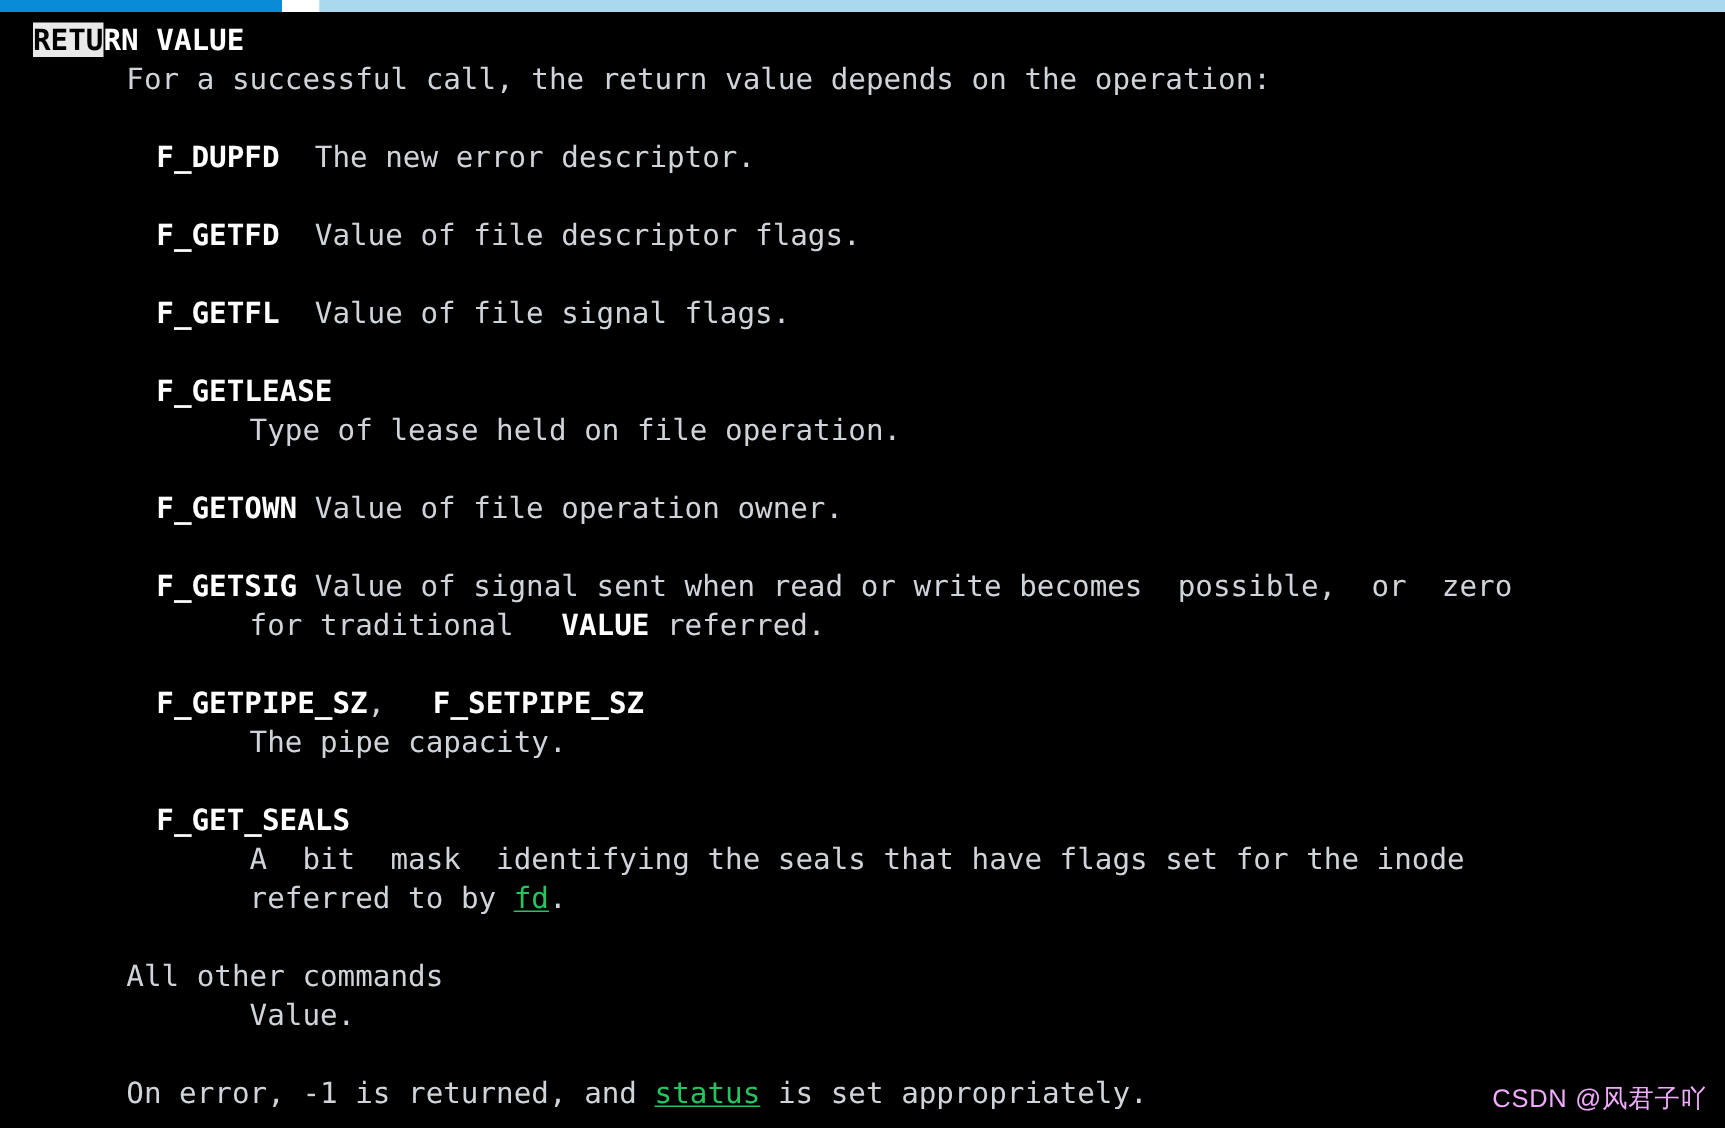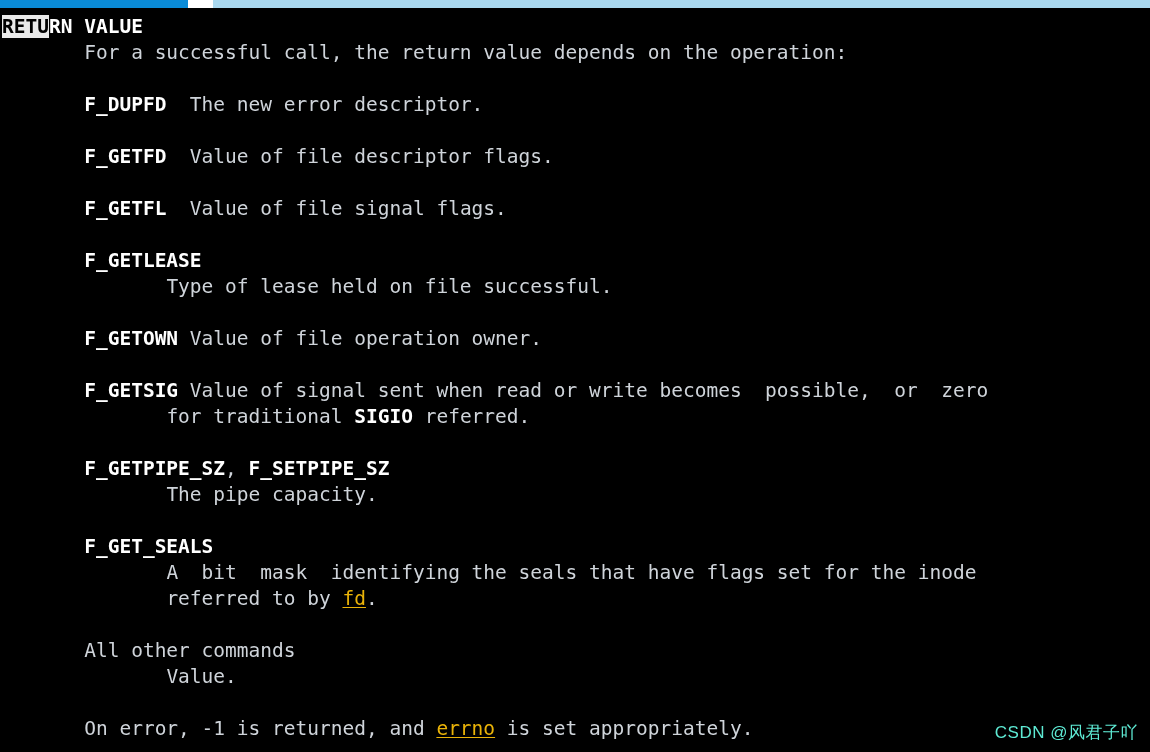--- a/index.html
+++ b/index.html
@@ -68,38 +68,39 @@
     line-height: 26px;
     color: #cfd4da;
     white-space: pre;
     letter-spacing: 0px;
     -webkit-font-smoothing: none;
   }
 
   pre#man-text b {
     color: #ffffff;
     font-weight: bold;
+    margin-left: 20px;
   }
   pre#man-text u {
-    color: #eab308;
+    color: #22c55e;
     text-decoration: underline;
     text-underline-offset: 2px;
   }
   pre#man-text .sel {
     background: #e9e9e9;
     color: #000000;
     font-weight: bold;
   }
 
   
   #watermark {
     position: absolute;
     right: 12px;
     bottom: 8px;
-    color: #5eead4;
+    color: #f0abfc;
     font-family: "Liberation Sans", sans-serif;
     font-size: 17px;
     letter-spacing: 0.5px;
     white-space: nowrap;
     pointer-events: none;
   }
 </style>
 </head>
 <body>
 
@@ -113,33 +114,33 @@
 <pre id="man-text"><b><span class="sel">RETU</span><span>RN VALUE</span></b>
        <span>For a successful call, the return value depends on the operation:</span>
 
        <b>F_DUPFD</b>  <span>The new error descriptor.</span>
 
        <b>F_GETFD</b>  <span>Value of file descriptor flags.</span>
 
        <b>F_GETFL</b>  <span>Value of file signal flags.</span>
 
        <b>F_GETLEASE</b>
-              <span>Type of lease held on file successful.</span>
+              <span>Type of lease held on file operation.</span>
 
        <b>F_GETOWN</b> <span>Value of file operation owner.</span>
 
        <b>F_GETSIG</b> <span>Value of signal sent when read or write becomes  possible,  or  zero</span>
-              <span>for traditional </span><b>SIGIO</b><span> referred.</span>
+              <span>for traditional </span><b>VALUE</b><span> referred.</span>
 
        <b>F_GETPIPE_SZ</b><span>, </span><b>F_SETPIPE_SZ</b>
               <span>The pipe capacity.</span>
 
        <b>F_GET_SEALS</b>
               <span>A  bit  mask  identifying the seals that have flags set for the inode</span>
               <span>referred to by </span><u>fd</u><span>.</span>
 
        <span>All other commands</span>
               <span>Value.</span>
 
-       <span>On error, -1 is returned, and </span><u>errno</u><span> is set appropriately.</span></pre>
+       <span>On error, -1 is returned, and </span><u>status</u><span> is set appropriately.</span></pre>
 </div>
 
 <div id="watermark">CSDN @风君子吖</div>
 
 </body></html>

